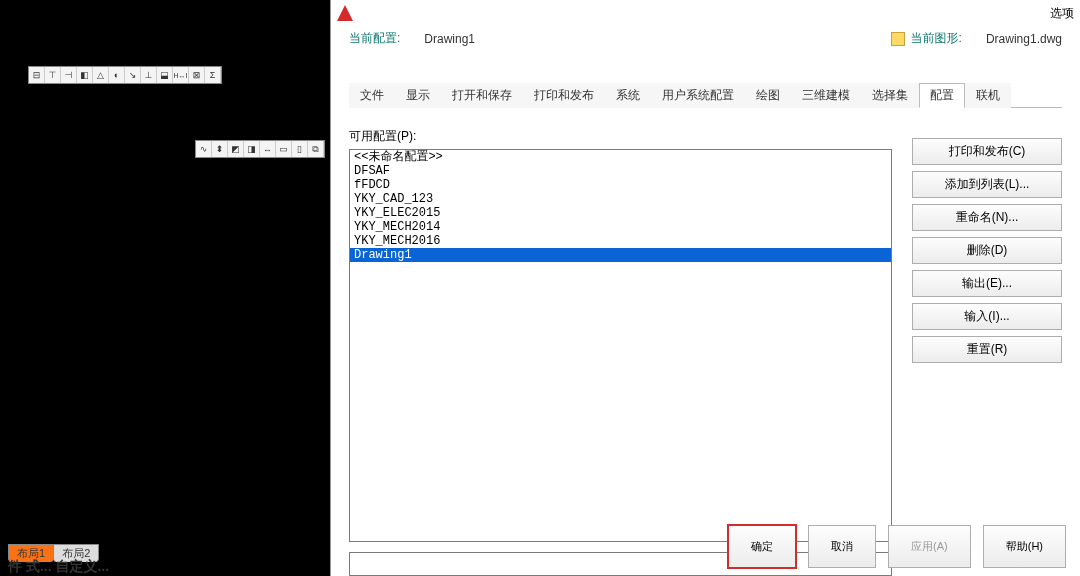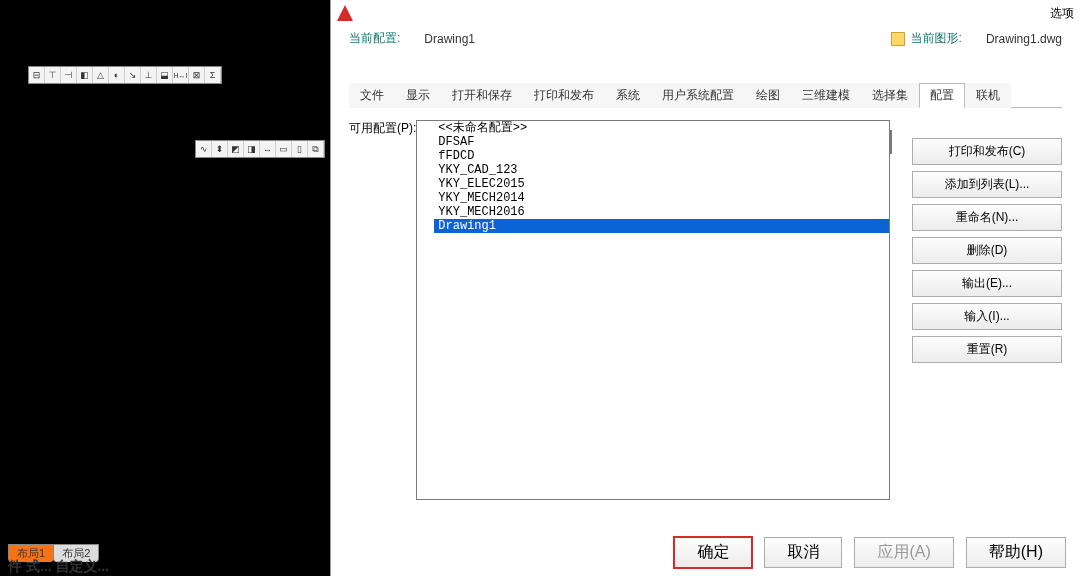--- a/index.html
+++ b/index.html
@@ -18,30 +18,30 @@
     .dlg-header { display: flex; align-items: center; padding: 4px 18px 8px 18px; font-size: 12px; }
     .hdr-label { color: #0f766e; }
     .hdr-value { color: #333; margin-left: 24px; }
     .hdr-spacer { flex: 1; }
     .dwg-icon { width: 14px; height: 14px; background: #ffd966; border: 1px solid #c7a33a; margin-right: 6px; }
     .tabs { display: flex; padding: 0 18px; align-items: flex-end; }
     .tab { padding: 3px 10px; border: 1px solid transparent; background: #f6f6f6; color: #333; font-size: 12px; cursor: pointer; }
     .tab.active { background: #fff; border: 1px solid #bbb; border-bottom: 1px solid #fff; position: relative; z-index: 2; margin-top: 28px; }
     .tab-underrule { height: 1px; background: #bbb; margin: -1px 18px 0 18px; }
     .config-area { padding: 12px 18px 0 18px; display: flex; height: 468px; }
-    .config-left { flex: 1; display: flex; flex-direction: row; }
+    .config-left { flex: 1; display: flex; flex-direction: column; margin-top: 8px; }
     .list-label { font-size: 12px; margin-bottom: 4px; }
-    .profile-list { flex: 1; border: 1px solid #7a7a7a; background: #fff; font-family: "SimSun","Courier New",monospace; font-size: 12px; overflow: auto; height: 380px; padding-left: 17px; }
+    .profile-list { flex: 1; border: 1px solid #7a7a7a; background: #fff; font-family: "SimSun","Courier New",monospace; font-size: 12px; overflow: auto; height: 380px; }
     .profile-item { padding: 0 4px; line-height: 14px; white-space: nowrap; }
     .profile-item.selected { background: #0a64d6; color: #fff; }
     .profile-desc { margin-top: 10px; border: 1px solid #7a7a7a; height: 24px; background: #fff; }
     .config-right { width: 150px; margin-left: 20px; display: flex; flex-direction: column; gap: 6px; padding-top: 18px; }
     .btn { border: 1px solid #adadad; background: linear-gradient(#fdfdfd,#ececec); padding: 4px 4px; font-size: 12px; text-align: center; cursor: pointer; white-space: nowrap; }
     .dlg-buttons { position: absolute; right: 14px; bottom: 8px; display: flex; gap: 12px; }
-    .dlg-btn { border: 1px solid #adadad; background: linear-gradient(#fdfdfd,#ececec); padding: 4px 22px; font-size: 16px; cursor: pointer; }
+    .dlg-btn { border: 1px solid #adadad; background: linear-gradient(#fdfdfd,#ececec); padding: 13px 22px; font-size: 11px; cursor: pointer; }
     .dlg-btn.primary { outline: 2px solid #d42b2b; outline-offset: -1px; }
     .dlg-btn.disabled { color: #999; }
   </style>
 </head>
 <body>
 
 <div class="cad-bg">
   <div class="toolbar1">
     <div class="tb-icon">⊟</div>
     <div class="tb-icon">⊤</div>

